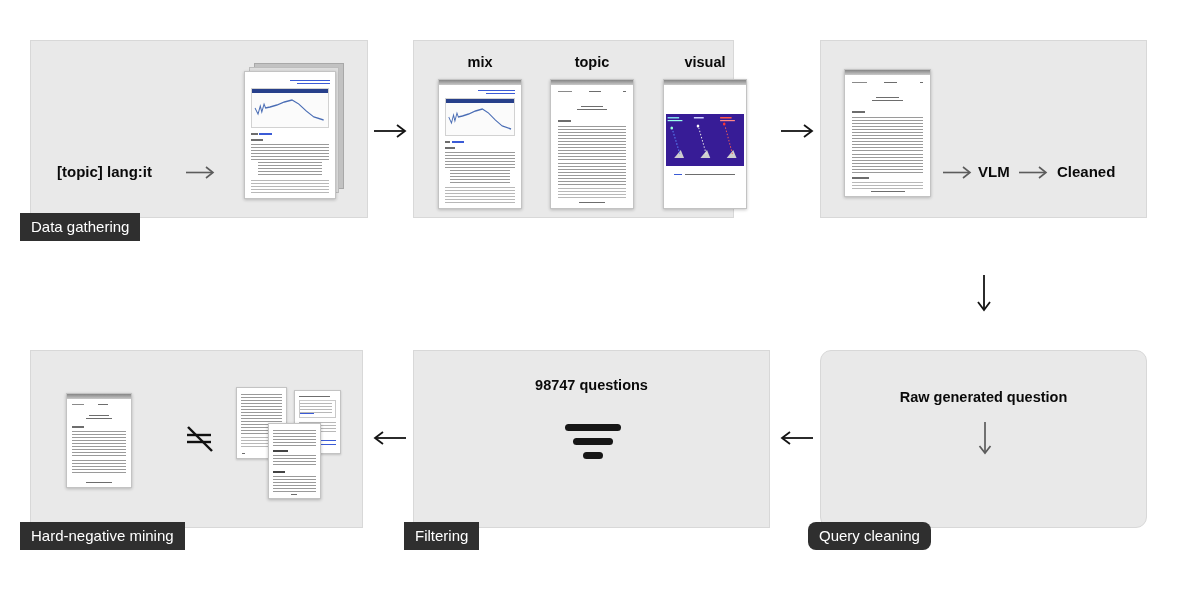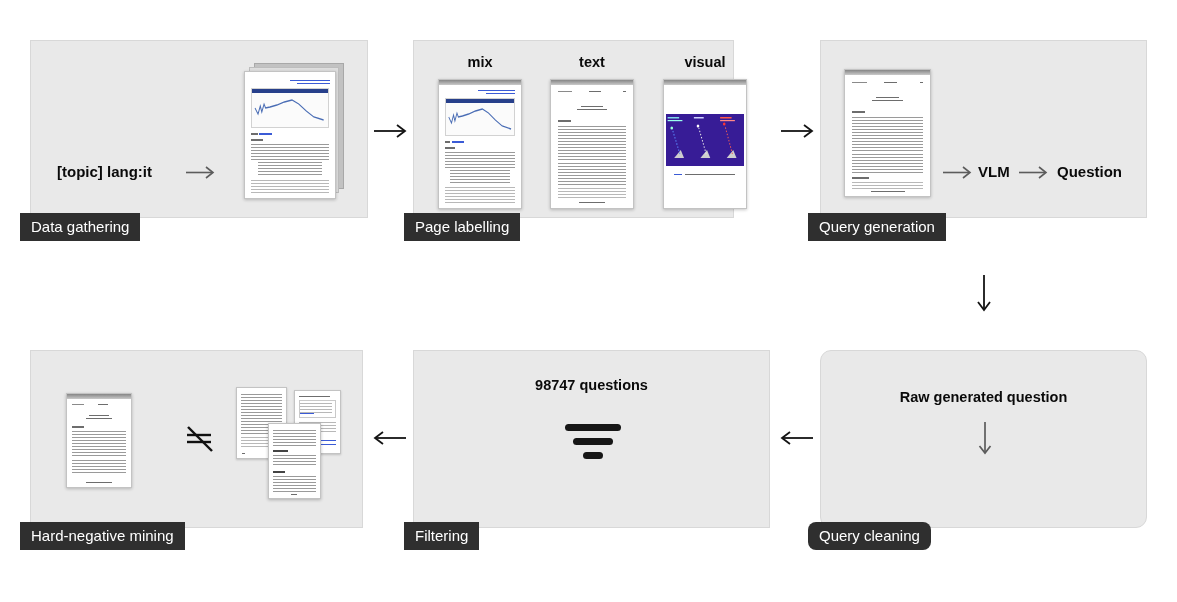--- a/index.html
+++ b/index.html
@@ -82,21 +82,21 @@
 
   <div class="arrow arrow-dark" style="left:373px;top:122px;">
     <svg width="34" height="18" viewBox="0 0 34 18" fill="none" stroke-width="1.8">
       <line x1="1" y1="9" x2="31" y2="9"></line>
         <polyline points="24,3 32,9 24,15"></polyline>
     </svg>
   </div>
 
   <div class="panel" style="left:413px;top:40px;width:321px;height:178px;">
     <div class="bold14" style="position:absolute;left:24px;top:13px;width:84px;text-align:center;">mix</div>
-    <div class="bold14" style="position:absolute;left:136px;top:13px;width:84px;text-align:center;">text</div>
+    <div class="bold14" style="position:absolute;left:136px;top:13px;width:84px;text-align:center;">topic</div>
     <div class="bold14" style="position:absolute;left:249px;top:13px;width:84px;text-align:center;">visual</div>
 
     <div class="doc" style="left:24px;top:38px;width:84px;height:130px;">
       <div class="doc-topbar"></div>
       <div class="dash-blue" style="top:10px;right:7%;width:46%;height:1px;"></div>
       <div class="dash-blue" style="top:13px;right:7%;width:36%;height:1px;"></div>
       <div class="chart-box" style="left:7%;top:18px;width:86%;height:38px;">
         <div class="chart-titlebar"></div>
         <svg width="100%" height="32" viewBox="0 0 100 32" preserveAspectRatio="none" style="position:absolute;top:4px;left:0;">
           <polyline points="4,14 8,20 11,12 13,18 16,10 18,14 24,13 33,11 43,8 53,6 62,10 72,17 82,23 95,26" fill="none" stroke="var(--chart-line)" stroke-width="1.3"></polyline>
@@ -141,21 +141,20 @@
           <line x1="81" y1="40" x2="72" y2="12" stroke="#e85a5a" stroke-width="1.2" stroke-dasharray="1.5 1.8"></line>
           <circle cx="7" cy="14" r="1.6" fill="#9fd"></circle>
             <circle cx="39" cy="12" r="1.6" fill="#fff"></circle>
             <circle cx="71" cy="10" r="1.6" fill="#f33"></circle>
         </svg>
       </div>
       <div class="dash-blue" style="left:12%;top:94px;width:10%;height:1px;"></div>
       <div class="dash" style="left:26%;top:94px;width:60%;height:1px;"></div>
     </div>
   </div>
-  <div class="panel-label" style="left:404px;top:213px;">Page labelling</div>
 
   <div class="arrow arrow-dark" style="left:780px;top:122px;">
     <svg width="34" height="18" viewBox="0 0 34 18" fill="none" stroke-width="1.8">
       <line x1="1" y1="9" x2="31" y2="9"></line>
         <polyline points="24,3 32,9 24,15"></polyline>
     </svg>
   </div>
 
   <div class="panel" style="left:820px;top:40px;width:327px;height:178px;">
     <div class="doc" style="left:23px;top:28px;width:87px;height:128px;">
@@ -178,23 +177,22 @@
           <polyline points="21,3 28,8.5 21,14"></polyline>
       </svg>
     </div>
     <div class="bold15" style="position:absolute;left:157px;top:122px;">VLM</div>
     <div class="arrow arrow-gray" style="left:197px;top:123px;">
       <svg width="30" height="17" viewBox="0 0 30 17" fill="none" stroke-width="1.6">
         <line x1="1" y1="8.5" x2="27" y2="8.5"></line>
           <polyline points="21,3 28,8.5 21,14"></polyline>
       </svg>
     </div>
-    <div class="bold15" style="position:absolute;left:236px;top:122px;">Question</div>
-  </div>
-  <div class="panel-label" style="left:808px;top:213px;">Query generation</div>
+    <div class="bold15" style="position:absolute;left:236px;top:122px;">Cleaned</div>
+  </div>
 
   <div class="arrow arrow-dark" style="left:975px;top:274px;">
     <svg width="18" height="38" viewBox="0 0 18 38" fill="none" stroke-width="1.8">
       <line x1="9" y1="1" x2="9" y2="35"></line>
         <polyline points="3,28 9,36 15,28"></polyline>
     </svg>
   </div>
 
   <div class="panel" style="left:820px;top:350px;width:327px;height:178px;border-radius:11px;">
     <div class="bold14" style="position:absolute;left:0;top:38px;width:100%;text-align:center;">Raw generated question</div>

